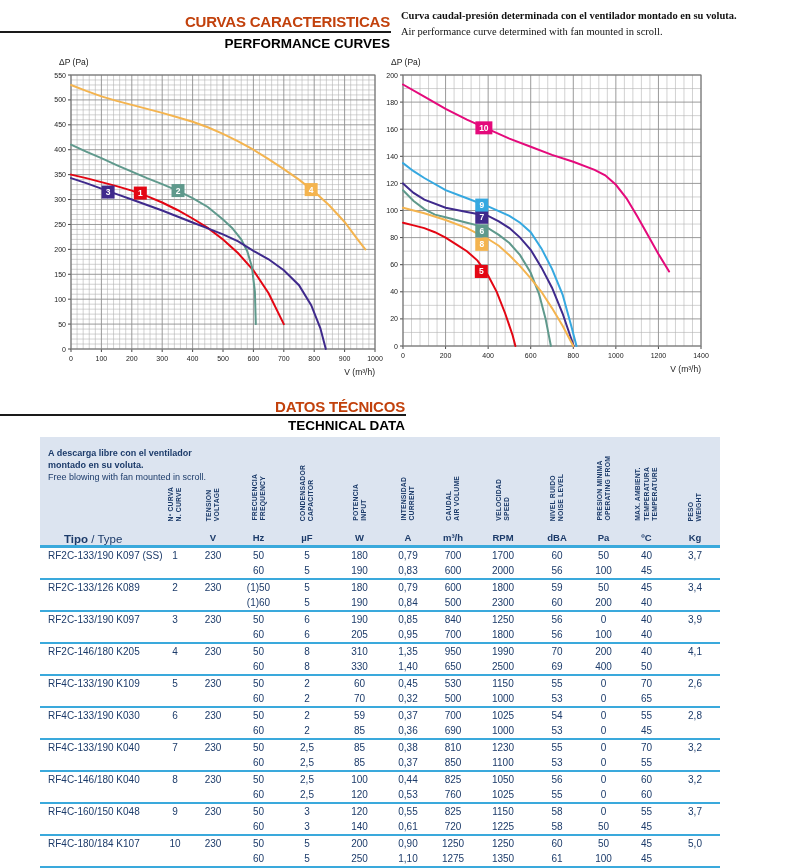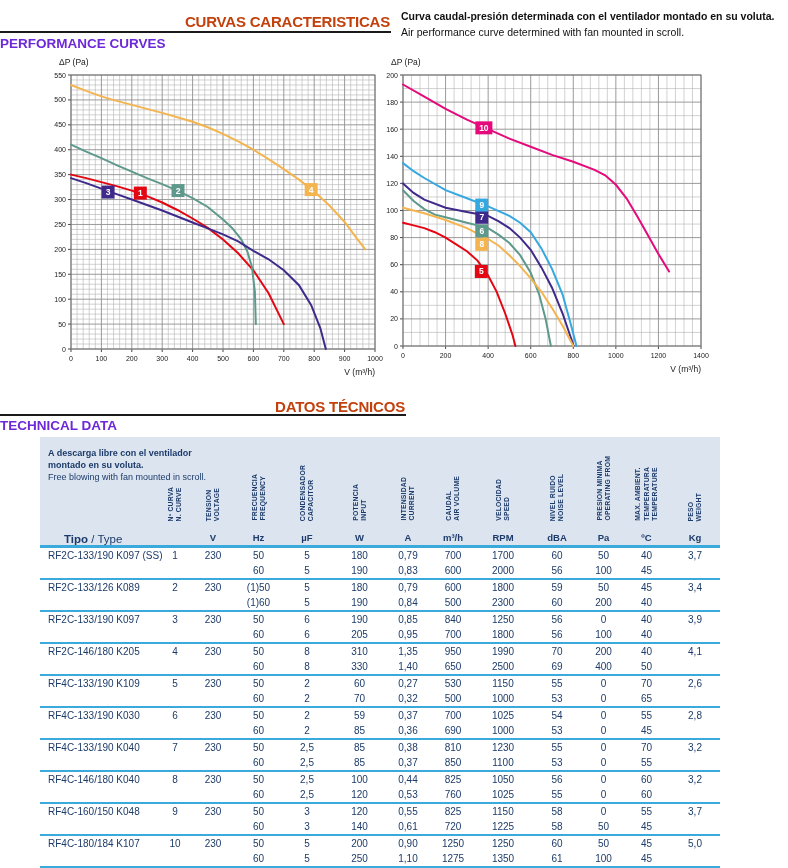--- a/index.html
+++ b/index.html
@@ -3,30 +3,30 @@
 <meta charset="utf-8">
 <style>
   html,body{margin:0;padding:0;}
   body{
     width:788px;height:868px;position:relative;background:#fff;
     font-family:"Liberation Sans",sans-serif;color:#111;overflow:hidden;
   }
   
   .sec-title-es{position:absolute;left:0;text-align:right;font-weight:700;
     font-size:15px;letter-spacing:-0.2px;color:#c2410c;white-space:nowrap;}
-  .sec-title-en{position:absolute;left:0;text-align:left;font-weight:700;
-    font-size:13.5px;color:#6d28d9;white-space:nowrap;}
+  .sec-title-en{position:absolute;left:0;text-align:right;font-weight:700;
+    font-size:13.5px;color:#000000;white-space:nowrap;}
   .sec-rule{position:absolute;left:0;height:2px;background:#1a1a1a;}
   #curvas-title{top:13px;width:390px;}
   #curvas-rule{top:31px;width:391px;}
   #curvas-title-en{top:36px;width:390px;}
   #datos-title{top:398px;width:405px;}
   #datos-rule{top:414px;width:406px;height:1.6px;}
   #datos-title-en{top:418px;width:405px;}
-  .chart-note{position:absolute;left:401px;top:10px;width:382px;font-size:10.5px;line-height:12.5px;}
+  .chart-note{position:absolute;left:401px;top:10px;width:382px;font-size:10.5px;line-height:12.5px;font-family:Liberation Serif, serif;}
   .chart-note .es{font-weight:700;}
   .chart-note .en{font-weight:400;margin-top:3px;}
   
   svg.chart{position:absolute;top:55px;}
   #chart1{left:30px;}
   #chart2{left:378px;}
   
   #dtable{position:absolute;left:40px;top:437px;width:680px;
     --cols:120px 30px 46px 45px 52px 53px 44px 46px 54px 54px 39px 47px 50px;
     color:#1c3b6a;}
@@ -560,21 +560,21 @@
         </div>
       </div>
       <div class="group">
         <div class="row">
           <div class="cell l">RF4C-133/190 K109</div>
           <div class="cell">5</div>
           <div class="cell">230</div>
           <div class="cell">50</div>
           <div class="cell">2</div>
           <div class="cell">60</div>
-          <div class="cell">0,27</div>
+          <div class="cell">0,45</div>
           <div class="cell">530</div>
           <div class="cell">1150</div>
           <div class="cell">55</div>
           <div class="cell">0</div>
           <div class="cell">70</div>
           <div class="cell">2,6</div>
         </div>
         <div class="row">
           <div class="cell l"></div>
           <div class="cell"></div>

